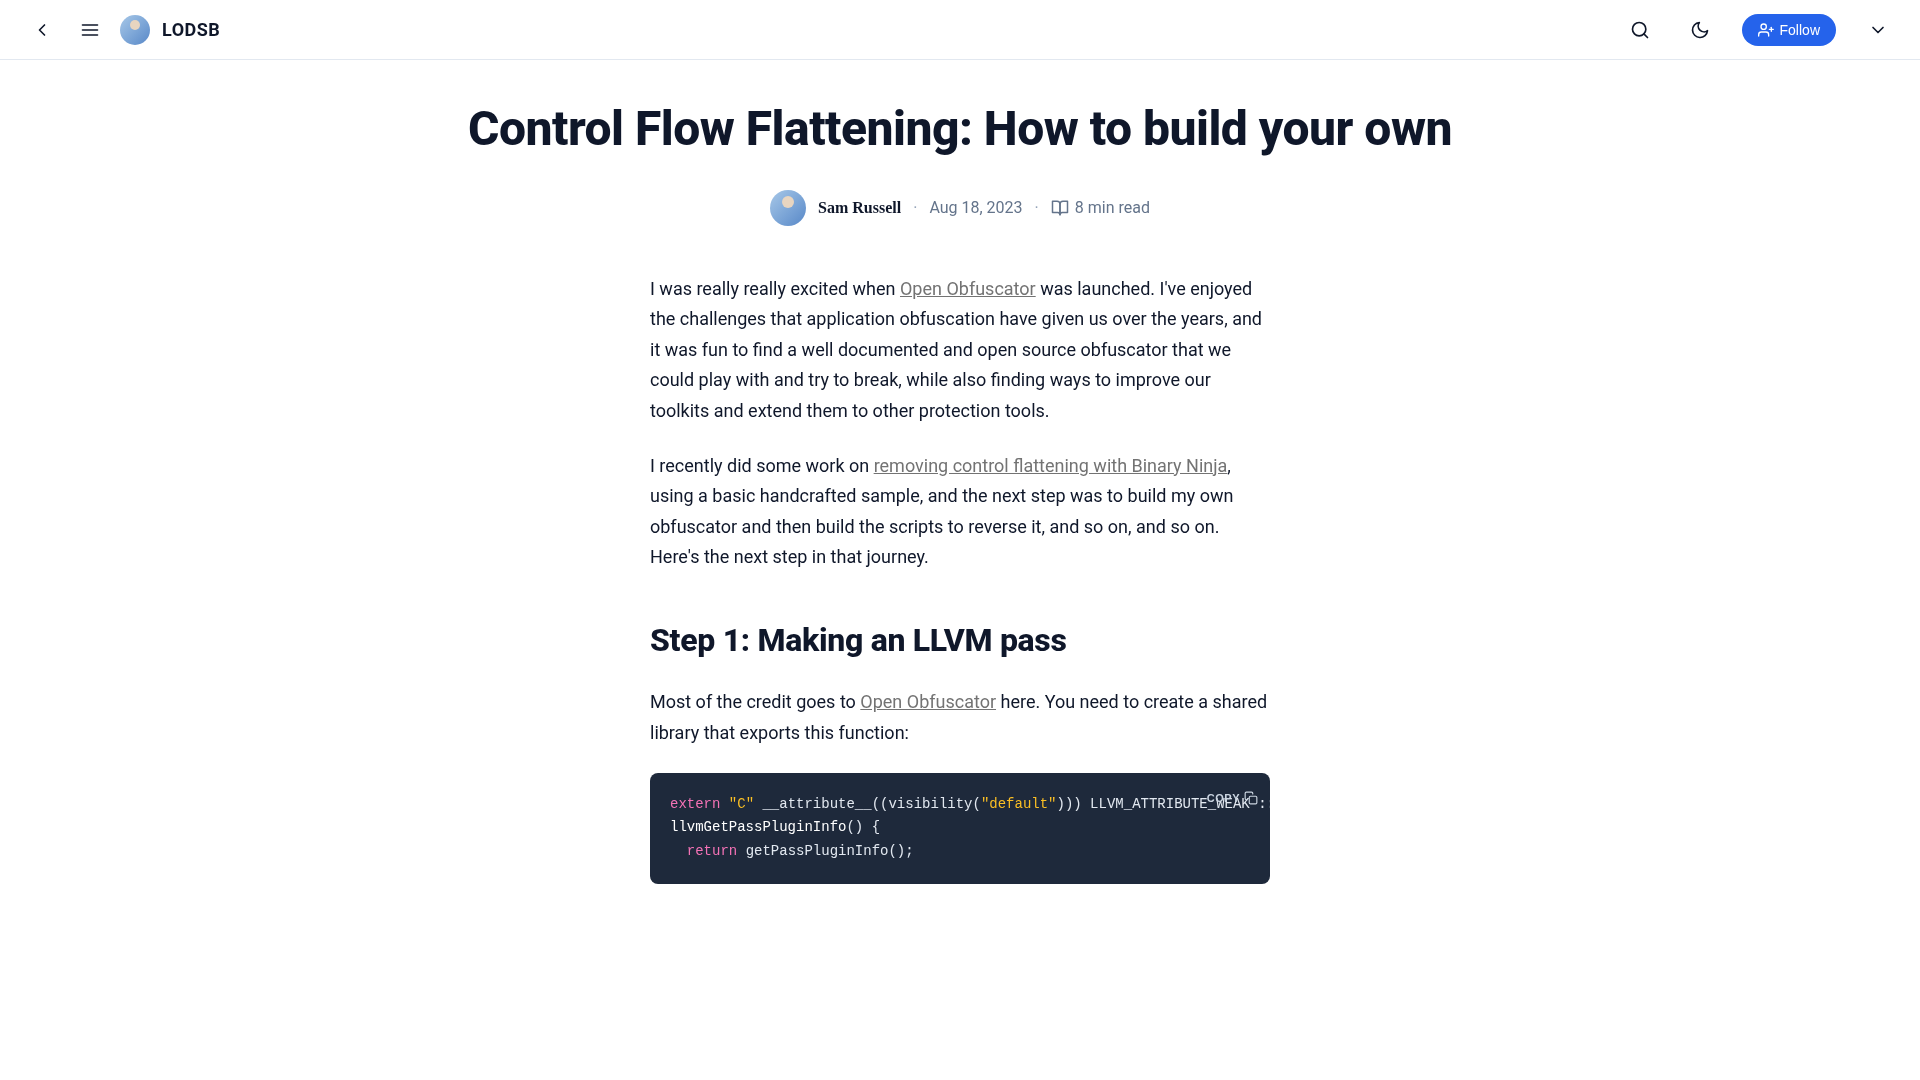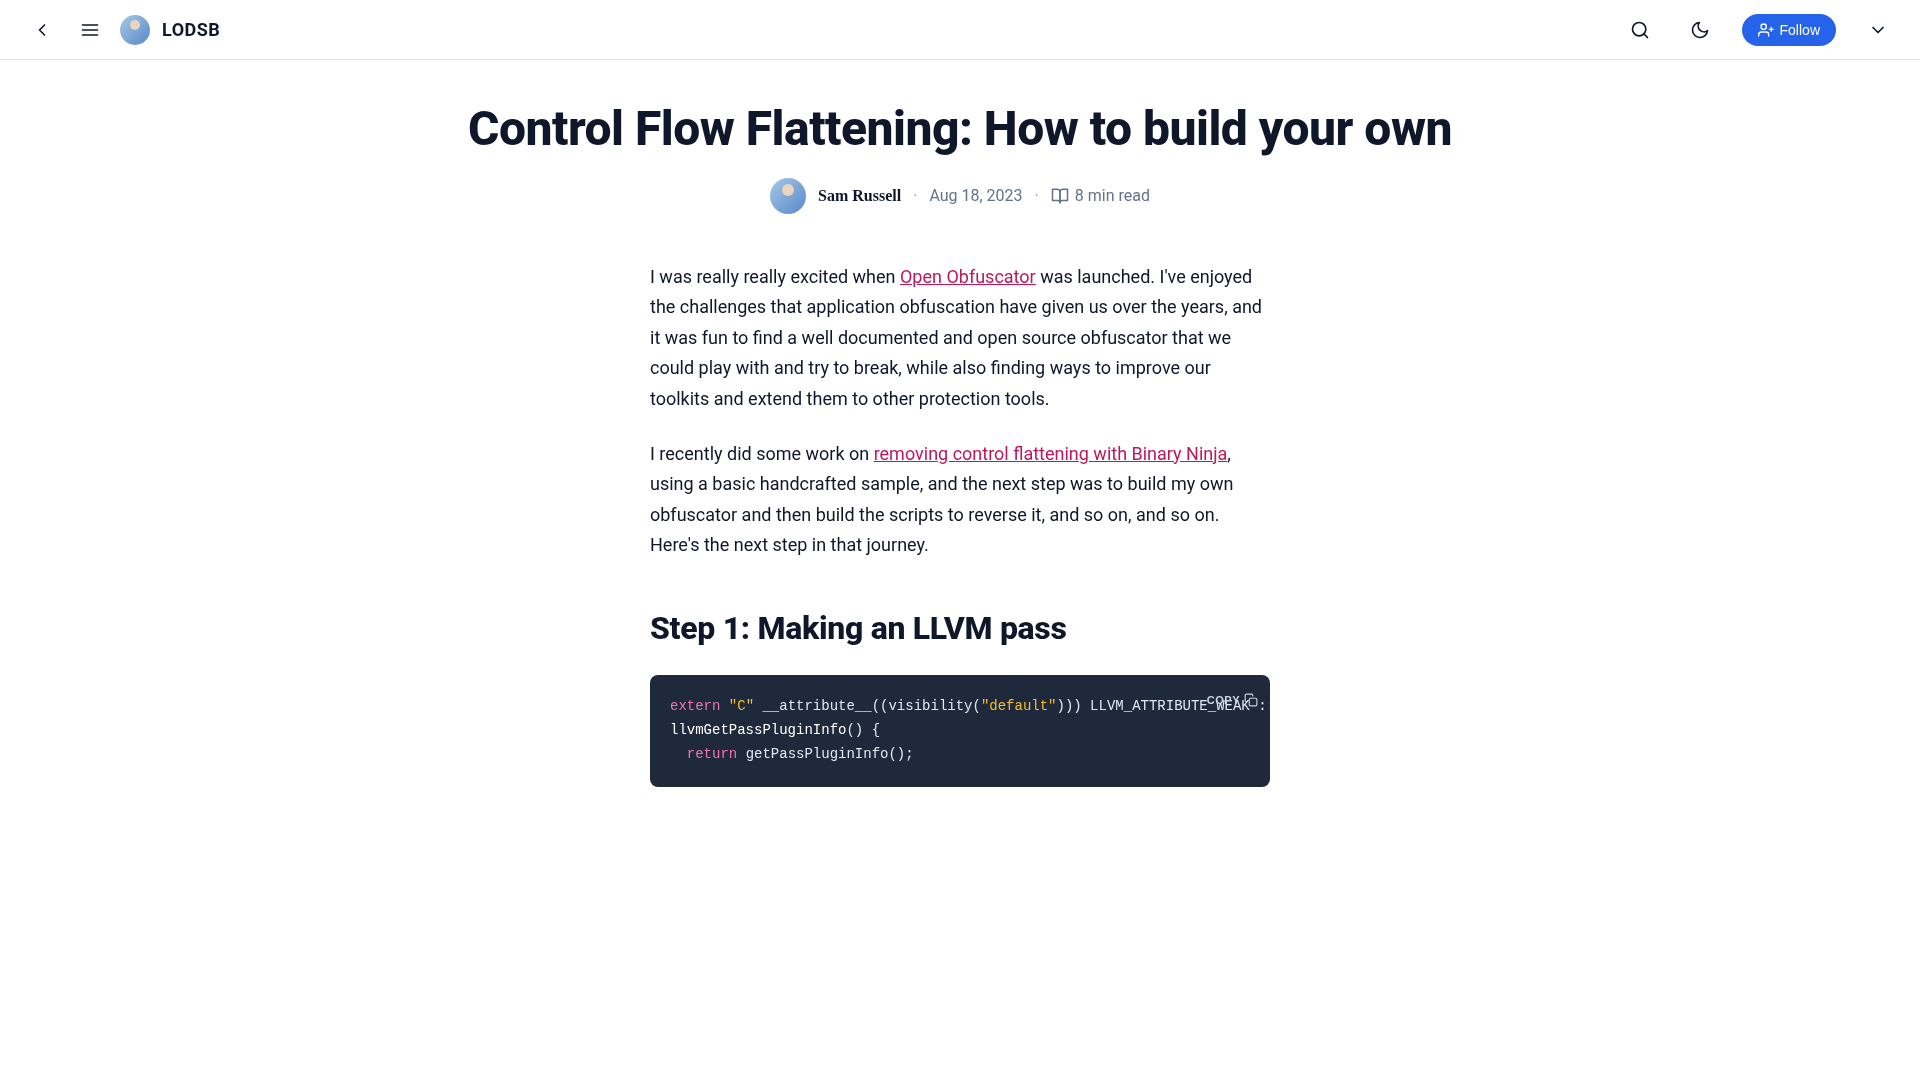--- a/index.html
+++ b/index.html
@@ -105,21 +105,21 @@
       max-width: 1120px;
       margin: 0 auto;
       padding: 40px 24px 0;
     }
     .article-title {
       font-size: 48px;
       font-weight: 800;
       text-align: center;
       line-height: 1.2;
       color: #0f172a;
-      margin-bottom: 20px;
+      margin-bottom: 32px;
       letter-spacing: -0.5px;
     }
     .article-meta {
       display: flex;
       align-items: center;
       justify-content: center;
       gap: 12px;
       margin-bottom: 48px;
       color: #64748b;
       font-size: 16px;
@@ -141,21 +141,21 @@
       max-width: 620px;
       margin: 0 auto;
       font-size: 18px;
       line-height: 1.7;
       color: #0f172a;
     }
     .article-body p {
       margin-bottom: 24px;
     }
     .article-body a {
-      color: #be185d;
+      color: #737373;
       text-decoration: underline;
     }
     .article-body h2 {
       font-size: 32px;
       font-weight: 800;
       margin-top: 40px;
       margin-bottom: 20px;
       color: #0f172a;
       letter-spacing: -0.3px;
     }
@@ -262,20 +262,23 @@
   </div>
 
   <div class="article-body">
     <p>
       <span>I was really really excited when </span><a href="#">Open Obfuscator</a><span> was launched. I've enjoyed the challenges that application obfuscation have given us over the years, and it was fun to find a well documented and open source obfuscator that we could play with and try to break, while also finding ways to improve our toolkits and extend them to other protection tools.</span>
     </p>
     <p>
       <span>I recently did some work on </span><a href="#">removing control flattening with Binary Ninja</a><span>, using a basic handcrafted sample, and the next step was to build my own obfuscator and then build the scripts to reverse it, and so on, and so on. Here's the next step in that journey.</span>
     </p>
     <h2>Step 1: Making an LLVM pass</h2>
+    <p>
+      <span>Most of the credit goes to </span><a href="#">Open Obfuscator</a><span> here. You need to create a shared library that exports this function:</span>
+    </p>
 
     <div class="code-block">
       <button class="copy-btn">
         <span>COPY</span>
         <svg width="14" height="14" viewBox="0 0 24 24" fill="none" stroke="currentColor" stroke-width="2" stroke-linecap="round" stroke-linejoin="round">
             <rect x="9" y="9" width="13" height="13" rx="2" ry="2"></rect>
             <path d="M5 15H4a2 2 0 0 1-2-2V4a2 2 0 0 1 2-2h9a2 2 0 0 1 2 2v1"></path>
           </svg>
       </button>
       <div class="code-line"><span class="tok-keyword">extern</span> <span class="tok-string">"C"</span><span class="tok-default"> __attribute__((visibility(</span><span class="tok-string">"default"</span><span class="tok-default">))) LLVM_ATTRIBUTE_WEAK ::l</span></div>

